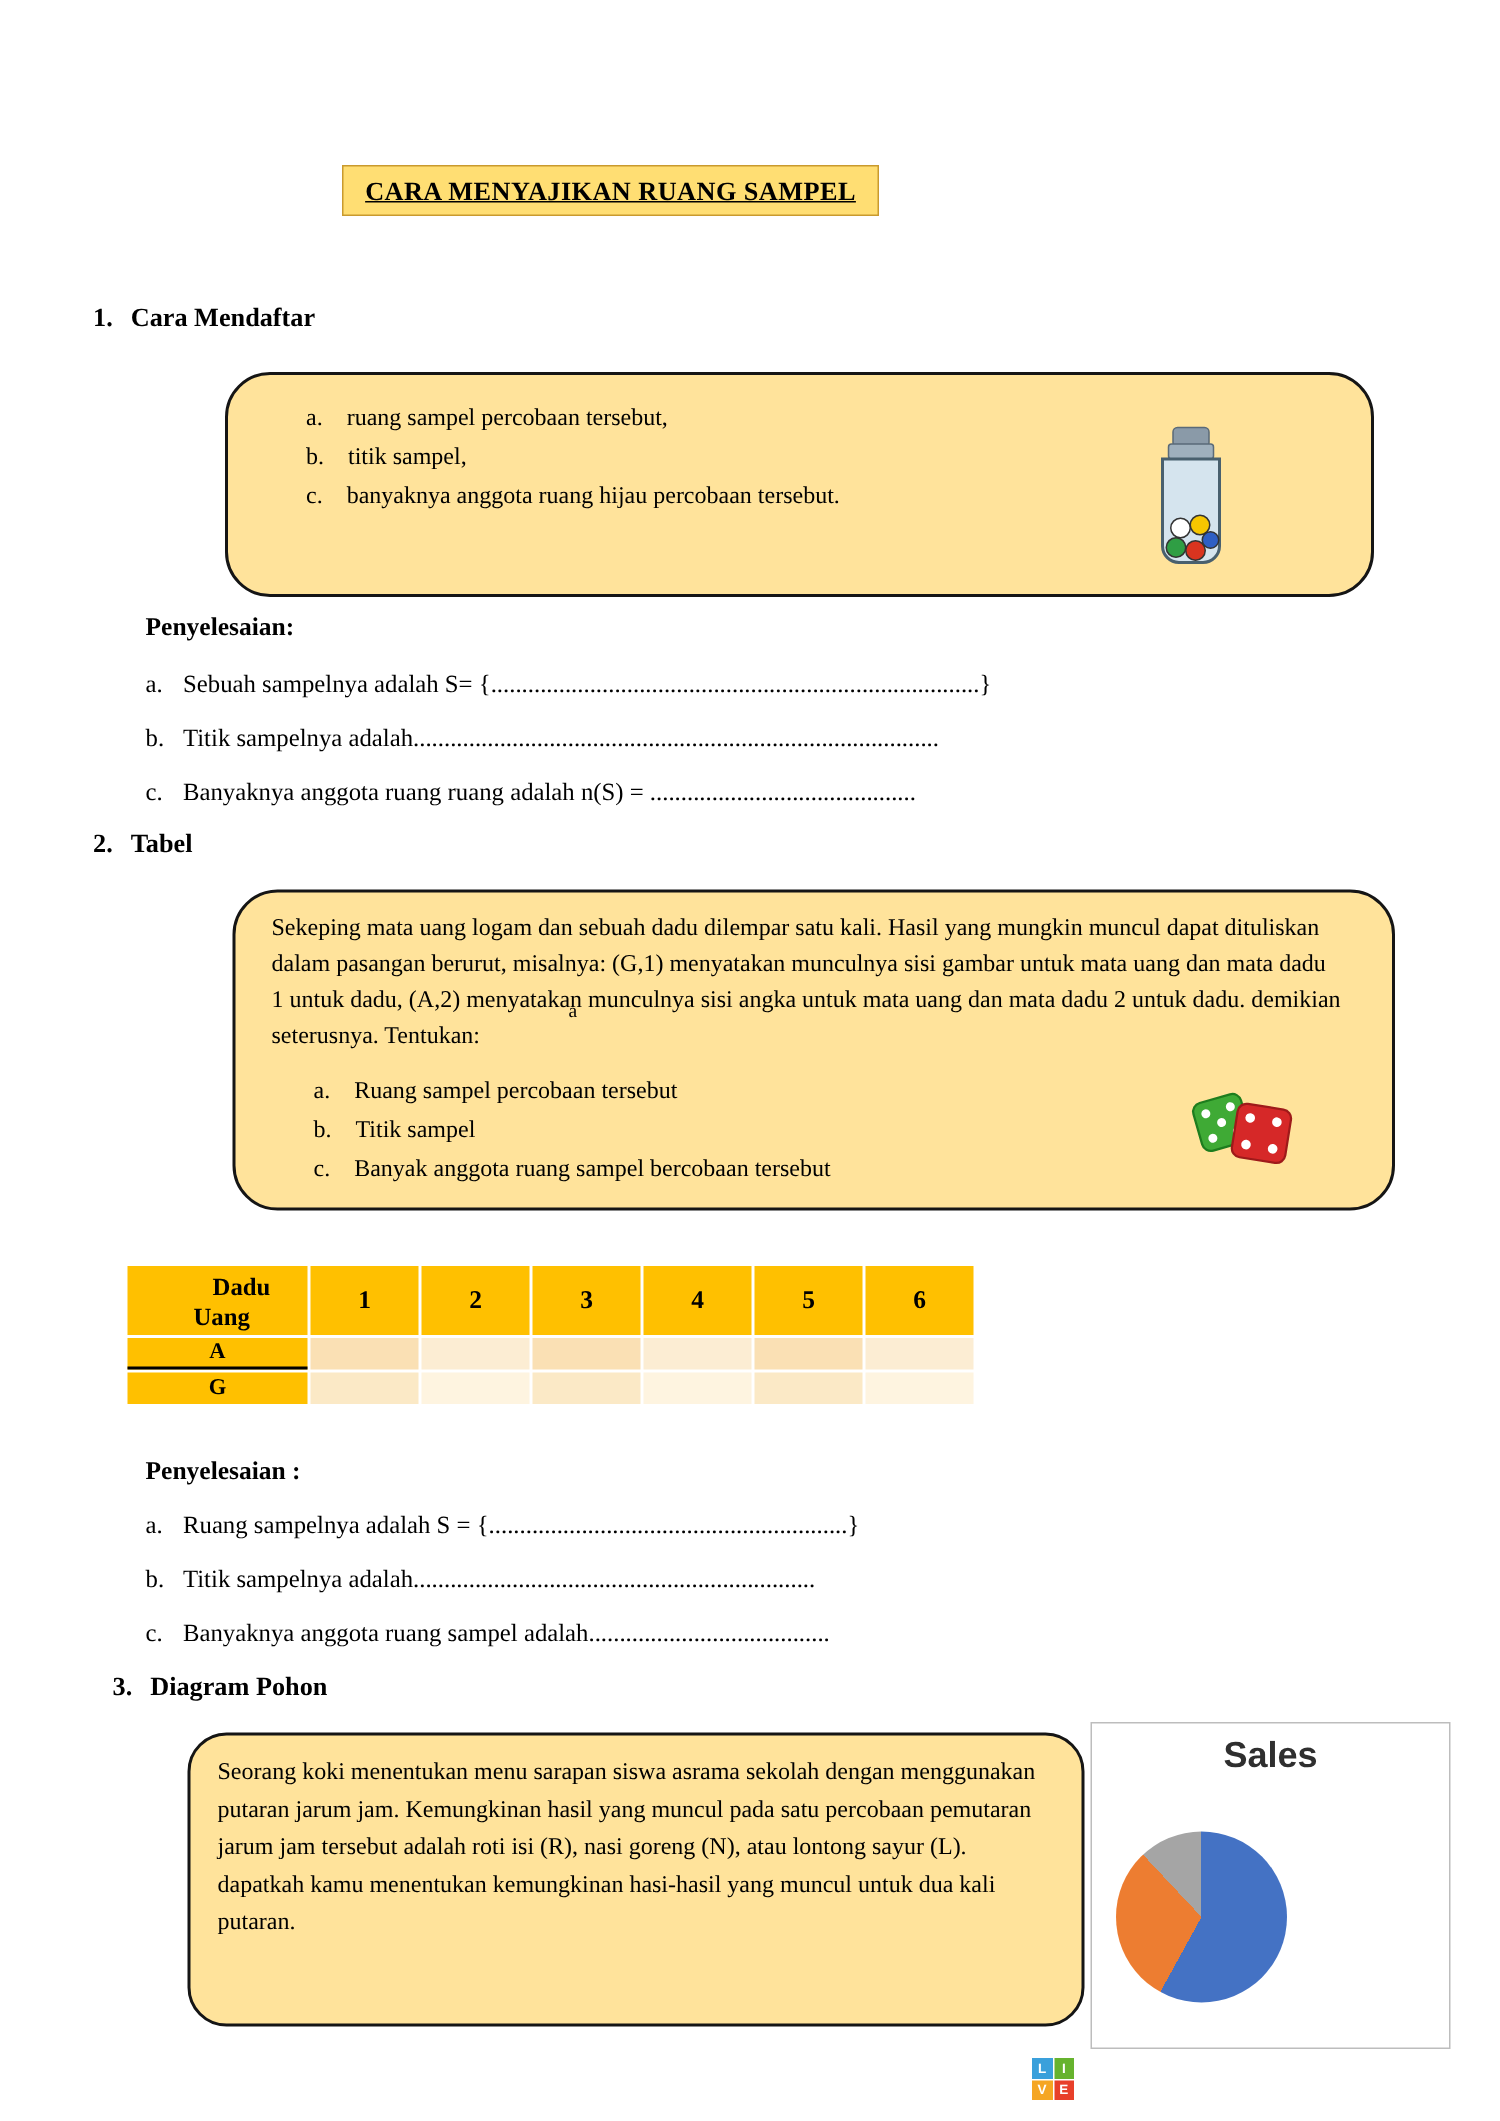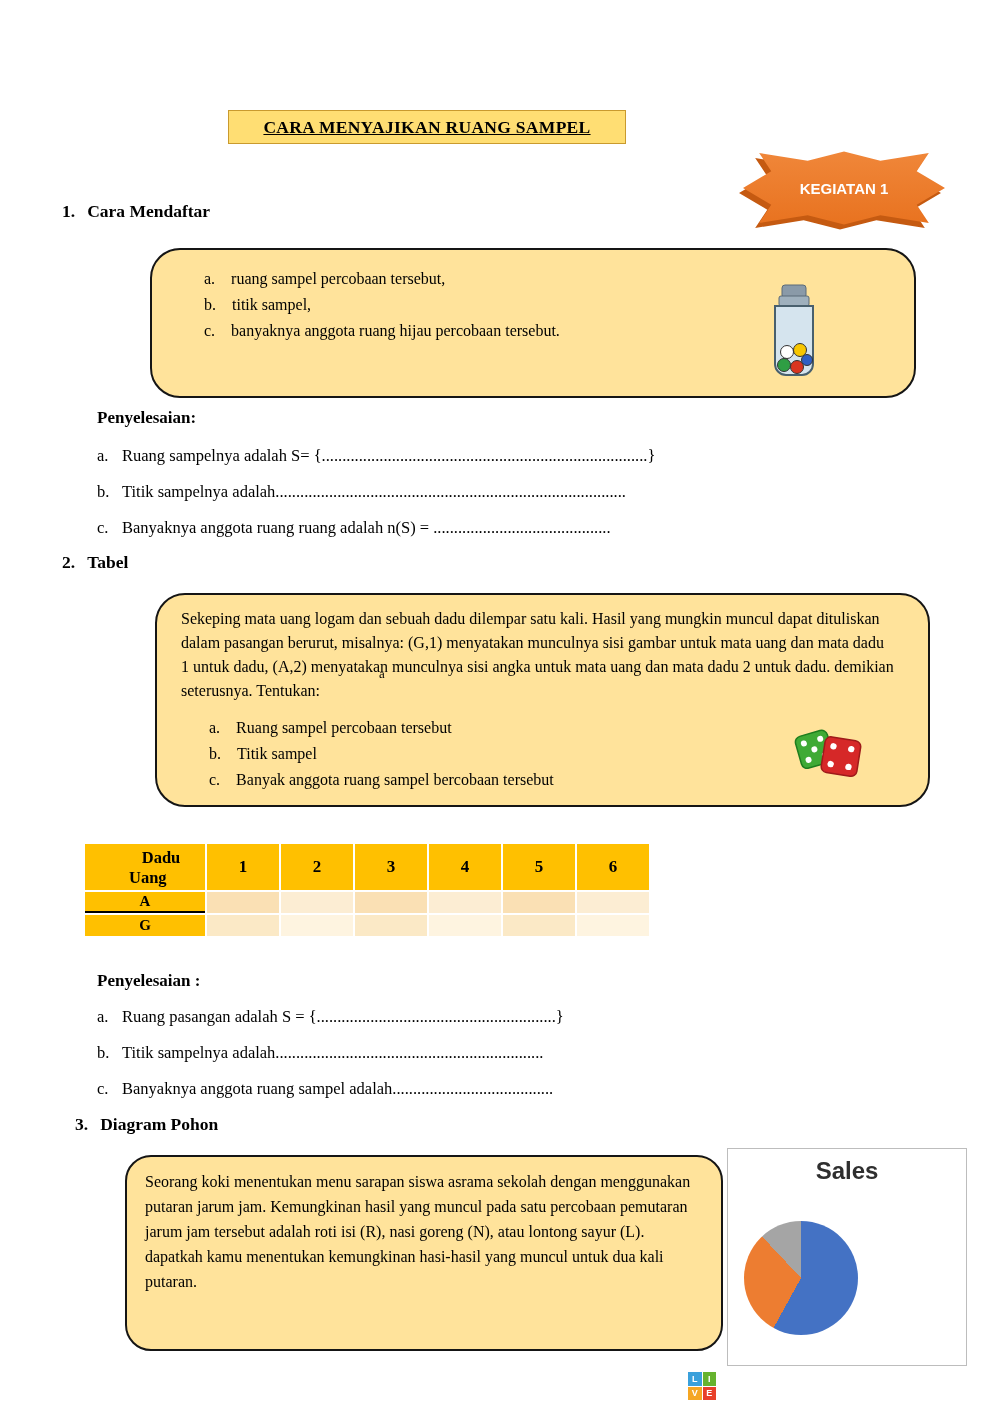--- a/index.html
+++ b/index.html
@@ -4,21 +4,21 @@
 <style>
   * { margin:0; padding:0; box-sizing:border-box; }
   body { background:#888; font-family:"Liberation Serif", serif; }
   .page {
     position:relative; width:1000px; height:1414px; margin:0 auto;
     background:#ffffff; color:#000; overflow:hidden;
   }
 
   
   .title-banner {
-    position:absolute; left:228px; top:110px; width:398px; height:34px;
+    position:absolute; left:228px; top:110px; width:358px; height:34px;
     background:#FFDE73; border:1px solid #c99a2e;
     display:flex; align-items:center; justify-content:center;
   }
   .title-banner span { font-weight:bold; text-decoration:underline; font-size:17.5px; letter-spacing:.3px; }
 
   
   .badge { position:absolute; left:743px; top:150px; width:202px; height:76px; }
   .badge-shape {
     position:absolute; inset:0;
     clip-path:polygon(0% 50%, 14% 28%, 8% 4%, 32% 14%, 50% 2%, 68% 14%, 92% 4%, 86% 28%,
@@ -103,26 +103,20 @@
 </style>
 </head>
 <body>
 
 <div class="page">
 
   <div class="title-banner">
     <span>CARA MENYAJIKAN RUANG SAMPEL</span>
   </div>
 
-  <div class="badge">
-    <div class="badge-shape badge-shadow"></div>
-    <div class="badge-shape badge-front">
-      <span>KEGIATAN 1</span>
-    </div>
-  </div>
 
   <div class="heading" style="left:62px; top:201px;">
     <span>1.</span>
     <span>Cara Mendaftar</span>
   </div>
 
   <div class="problem-box box1">
     <div class="pitems">
       <div class="pitem">
         <span>a.</span>
@@ -149,21 +143,21 @@
         <circle cx="31" cy="83" r="6.5" fill="#d9341f" stroke="#333"></circle>
         <circle cx="41" cy="76" r="5.5" fill="#2f5fc4" stroke="#333"></circle>
       </svg>
     </span>
   </div>
 
   <div class="sol" style="top:408px;">Penyelesaian:</div>
 
   <div class="ans" style="top:446px;">
     <span class="albl">a.</span>
-    <span>Ruang sampelnya adalah S= {...............................................................................}</span>
+    <span>Sebuah sampelnya adalah S= {...............................................................................}</span>
   </div>
   <div class="ans" style="top:482px;">
     <span class="albl">b.</span>
     <span>Titik sampelnya adalah.....................................................................................</span>
   </div>
   <div class="ans" style="top:518px;">
     <span class="albl">c.</span>
     <span>Banyaknya anggota ruang ruang adalah n(S) = ...........................................</span>
   </div>
 
@@ -243,21 +237,21 @@
         <td class="blank"></td>
         <td class="blank"></td>
       </tr>
     </tbody>
   </table>
 
   <div class="sol" style="top:971px;">Penyelesaian :</div>
 
   <div class="ans" style="top:1007px;">
     <span class="albl">a.</span>
-    <span>Ruang pasangan adalah S = {..........................................................}</span>
+    <span>Ruang sampelnya adalah S = {..........................................................}</span>
   </div>
   <div class="ans" style="top:1043px;">
     <span class="albl">b.</span>
     <span>Titik sampelnya  adalah.................................................................</span>
   </div>
   <div class="ans" style="top:1079px;">
     <span class="albl">c.</span>
     <span>Banyaknya anggota ruang sampel adalah.......................................</span>
   </div>
 

